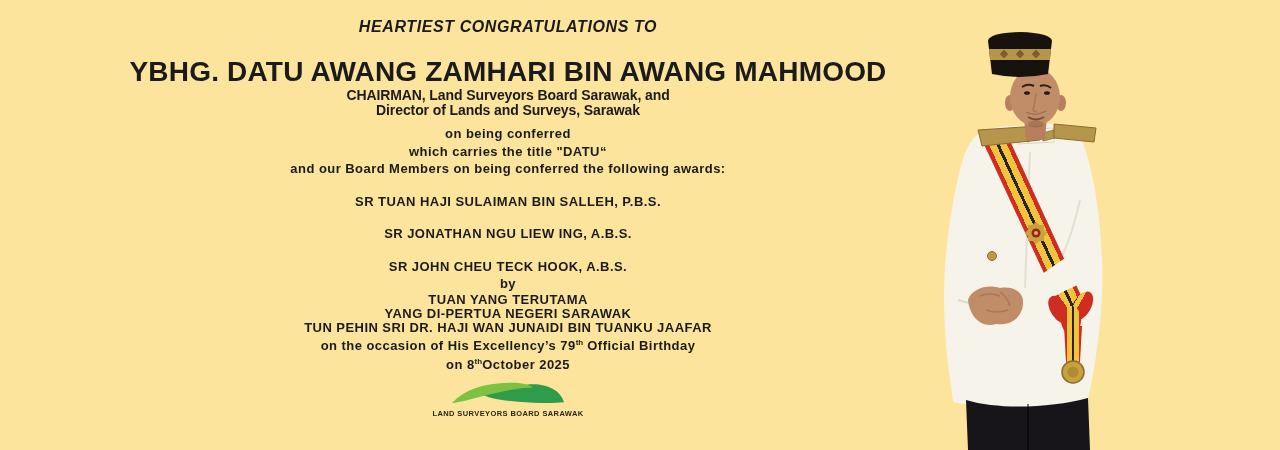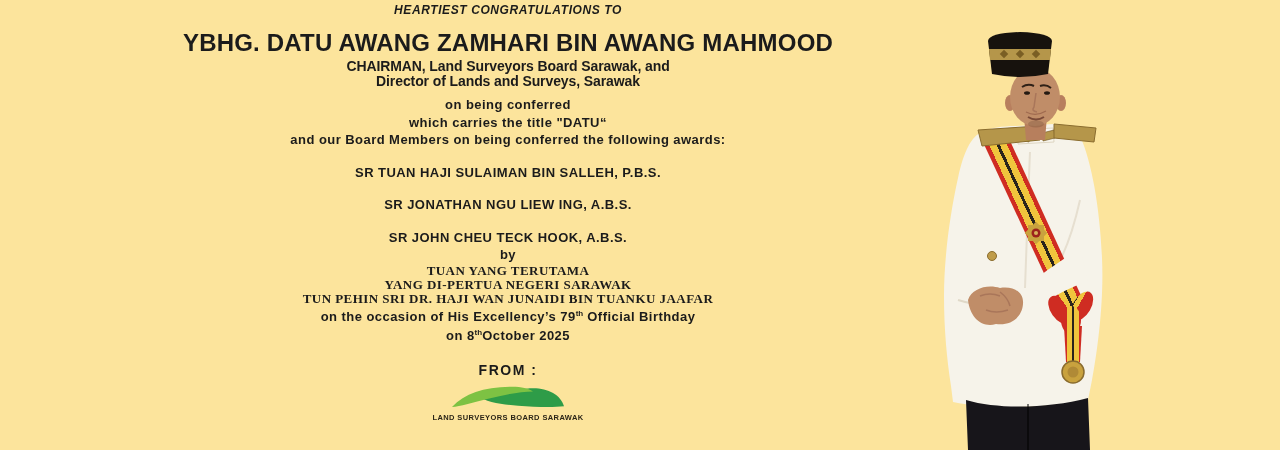--- a/index.html
+++ b/index.html
@@ -9,33 +9,33 @@
     background:#FCE49C;
     overflow:hidden;
     font-family:"Liberation Sans", sans-serif;
     color:#1b1b1b;
   }
   .text-col{
     position:absolute;left:0;top:0;width:1016px;height:450px;
     text-align:center;
   }
   .congrats-title{
-    padding-top:1px;
-    font-size:12px;font-weight:bold;font-style:italic;
+    padding-top:18px;
+    font-size:16px;font-weight:bold;font-style:italic;
     letter-spacing:.6px;line-height:18px;
   }
   .honoree-name{
-    margin-top:11px;
-    font-size:24px;font-weight:bold;letter-spacing:.2px;line-height:26px;
+    margin-top:23px;
+    font-size:28px;font-weight:bold;letter-spacing:.2px;line-height:26px;
   }
   .role-lines{margin-top:3px;font-size:14px;font-weight:bold;line-height:15px;letter-spacing:-.1px;}
   .body-block{margin-top:7px;font-size:13px;font-weight:bold;line-height:17.5px;letter-spacing:.45px;}
   .member-line{margin-top:15px;}
   .by-line{margin-top:0;}
-  .gov-line{line-height:14.2px;font-family:Liberation Serif, serif;}
+  .gov-line{line-height:14.2px;}
   .honours-line{font-size:12px;letter-spacing:.2px;line-height:15px;}
   .occasion-line,.date-line{line-height:16px;}
   sup.ord{font-size:8px;vertical-align:super;letter-spacing:0;}
   .from-label{margin-top:17px;font-size:14px;font-weight:bold;letter-spacing:1.5px;}
   .logo-wrap{margin-top:4px;}
   .logo-caption{font-size:7.5px;font-weight:bold;letter-spacing:.4px;color:#2b2517;margin-top:0px;}
   .portrait{position:absolute;left:930px;top:0;width:200px;height:450px;}
 </style>
 </head>
 <body>
@@ -65,21 +65,20 @@
       <div class="by-line">by</div>
 
       <div class="gov-line">TUAN YANG TERUTAMA</div>
       <div class="gov-line">YANG DI-PERTUA NEGERI SARAWAK</div>
       <div class="gov-line">TUN PEHIN SRI DR. HAJI WAN JUNAIDI BIN TUANKU JAAFAR</div>
 
       <div class="occasion-line"><span>on the occasion of His Excellency’s 79</span><sup class="ord">th</sup><span> Official Birthday</span></div>
       <div class="date-line"><span>on 8</span><sup class="ord">th</sup><span>October 2025</span></div>
     </div>
 
-    <div class="from-label">FROM :</div>
 
     <div class="logo-wrap">
       <svg width="126" height="27" viewBox="0 0 170 40" aria-hidden="true">
         <path d="M168,36 C162,14 132,4 102,12 C84,17 62,24 40,20 C52,30 78,34 100,35 C124,37 150,38 168,36 Z" fill="#2E9C48"></path>
         <path d="M2,37 C22,16 52,6 96,7 C110,8 118,11 122,14 C96,14 56,24 24,33 C16,35 8,37 2,37 Z" fill="#7DC243"></path>
       </svg>
       <div class="logo-caption">LAND SURVEYORS BOARD SARAWAK</div>
     </div>
 
   </div>

